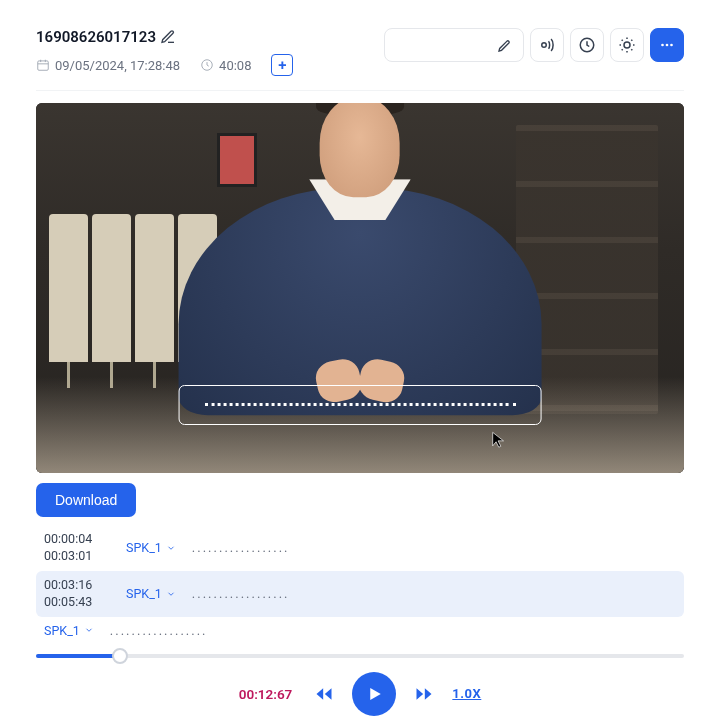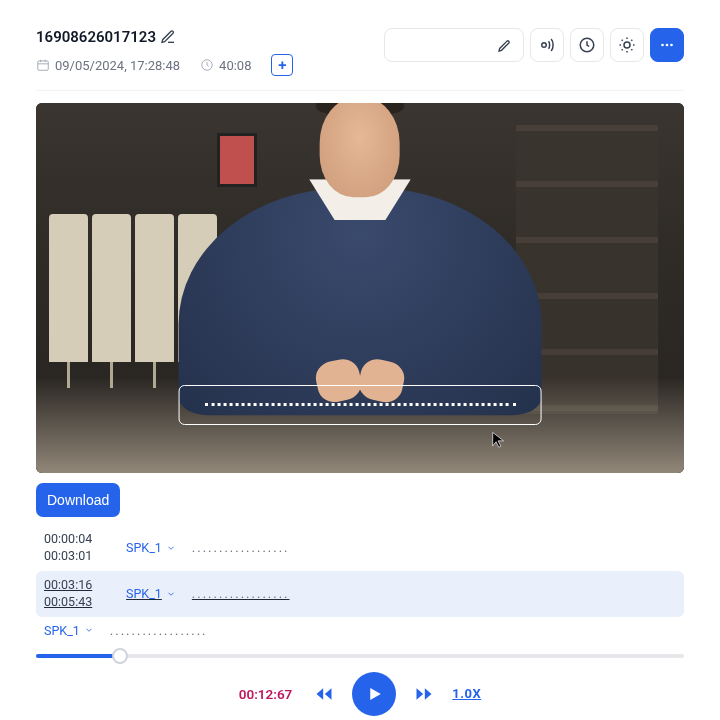--- a/index.html
+++ b/index.html
@@ -39,25 +39,25 @@
   .hair { position:absolute; left:50%; top:-44%; transform:translateX(-50%); width:24%; height:12%; background:#2a241f; border-radius:50% 50% 30% 30%; }
   .hand { position:absolute; bottom:6%; width:12%; height:18%; background:#e2b392; border-radius:40%; }
   .hand.l{ left:38%; transform:rotate(-12deg);}
   .hand.r{ left:50%; transform:rotate(12deg);}
   .floor-glow{position:absolute;left:0;right:0;bottom:0;height:26%;background:linear-gradient(180deg,transparent,#c7b9a5aa);}
   .caption-box { position:absolute; left:50%; bottom:13%; transform:translateX(-50%); width:56%; height:40px; border:1.5px solid #fff; border-radius:6px; display:flex; align-items:center; justify-content:center; }
   .dots-line{ width:86%; border-top:3px dotted #fff; height:0; }
   .cursor-icon { position:absolute; bottom:6%; left:70%; width:18px; height:22px; }
 
   
-  .download-btn { margin-top:10px; background:#2563eb; color:#fff; border:none; border-radius:7px; padding:9px 11px; font-size:14px; font-weight:500; cursor:pointer; }
+  .download-btn { margin-top:10px; background:#2563eb; color:#fff; border:none; border-radius:7px; padding:9px 19px; font-size:14px; font-weight:500; cursor:pointer; }
 
   .transcript { margin-top:8px; display:flex; flex-direction:column; }
   .row { display:flex; align-items:center; gap:16px; padding:6px 8px; border-radius:6px; font-size:13px; }
-  .row.active { background:#eaf0fb;text-decoration:underline; }
+  .row.active { background:#eaf0fb; }
   .times { width:66px; color:#374151; line-height:1.35; font-size:12.5px; }
   .spk { color:#2563eb; font-size:12.5px; display:flex; align-items:center; gap:4px; cursor:pointer; }
   .chev { width:10px; height:10px; }
   .txt { color:#6b7280; letter-spacing:2px; }
 
   
   .playback { position:relative; margin-top:2px; }
   .track { position:relative; height:4px; background:#e5e7eb; border-radius:2px; margin:10px 0 14px;}
   .track-fill { position:absolute; left:0; top:0; bottom:0; width:13%; background:#2563eb; border-radius:2px;}
   .thumb { position:absolute; left:13%; top:50%; transform:translate(-50%,-50%); width:16px; height:16px; background:#fff; border:2px solid #cfd4dc; border-radius:50%; }

